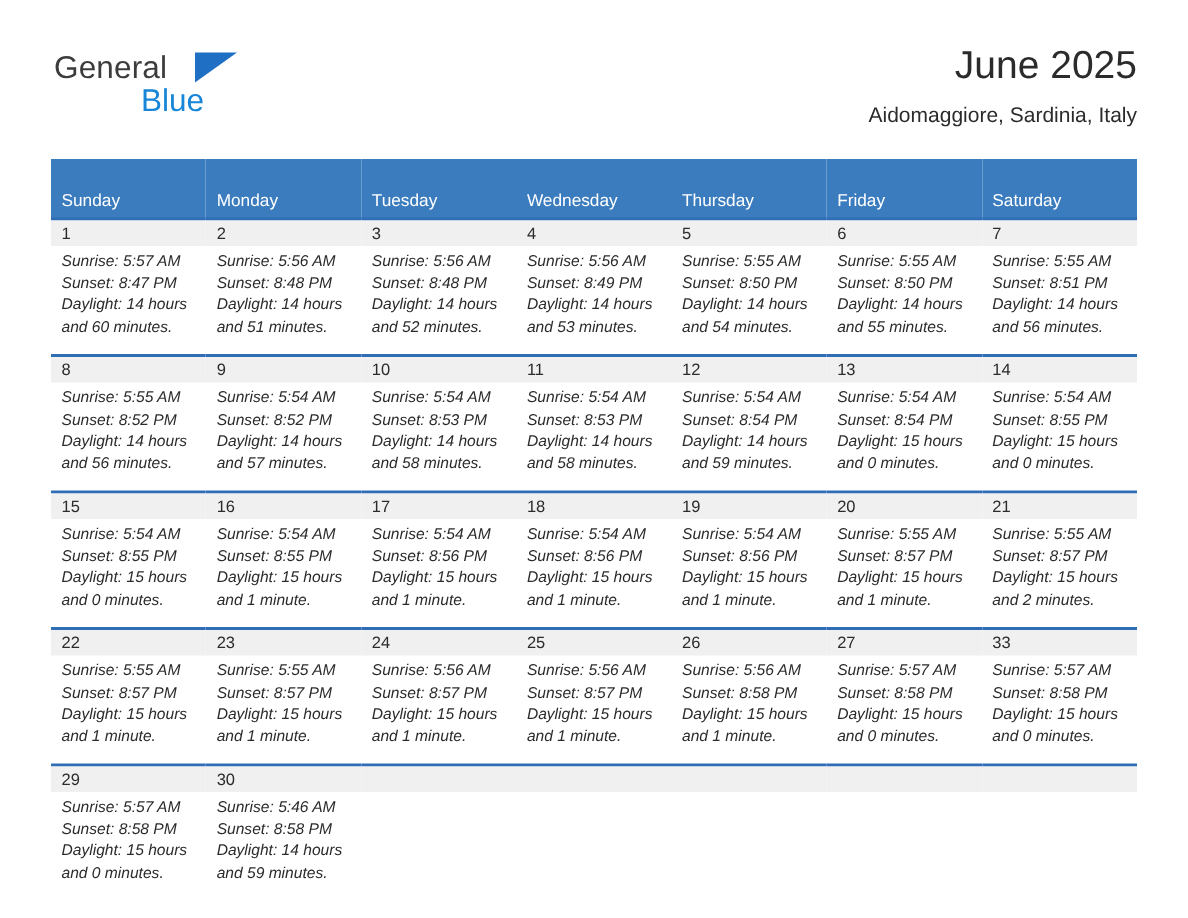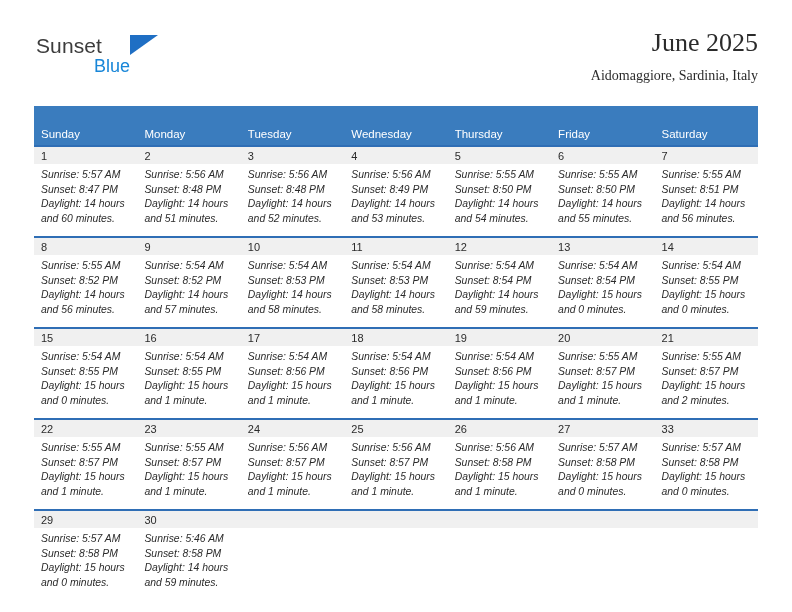--- a/index.html
+++ b/index.html
@@ -51,31 +51,30 @@
     top: 9px;
     width: 0;
     height: 0;
     border-left: 28px solid #1f6fc4;
     border-bottom: 20px solid transparent;
   }
   .brand-blue {
     position: absolute;
     left: 60px;
     top: 30px;
-    font-size: 18px;
+    font-size: 21px;
     color: #1886d8;
     font-family: "Liberation Sans", sans-serif;
   }
 
   .titles {
     position: absolute;
     right: 0;
     top: 0;
     text-align: right;
-    font-family: Liberation Serif, serif;
   }
   .cal-title {
     font-size: 26px;
     color: #2b2b2b;
     line-height: 34px;
     white-space: nowrap;
   }
   .cal-subtitle {
     font-size: 14px;
     color: #2b2b2b;
@@ -141,21 +140,21 @@
   }
 </style>
 </head>
 <body>
 
 <div class="page">
 
   <div class="top">
 
     <div class="brand">
-      <span class="brand-general">Sunset</span>
+      <span class="brand-general">General</span>
       <span class="brand-tri"></span>
       <span class="brand-blue">Blue</span>
     </div>
 
     <div class="titles">
       <div class="cal-title">June 2025</div>
       <div class="cal-subtitle">Aidomaggiore, Sardinia, Italy</div>
     </div>
 
   </div>

